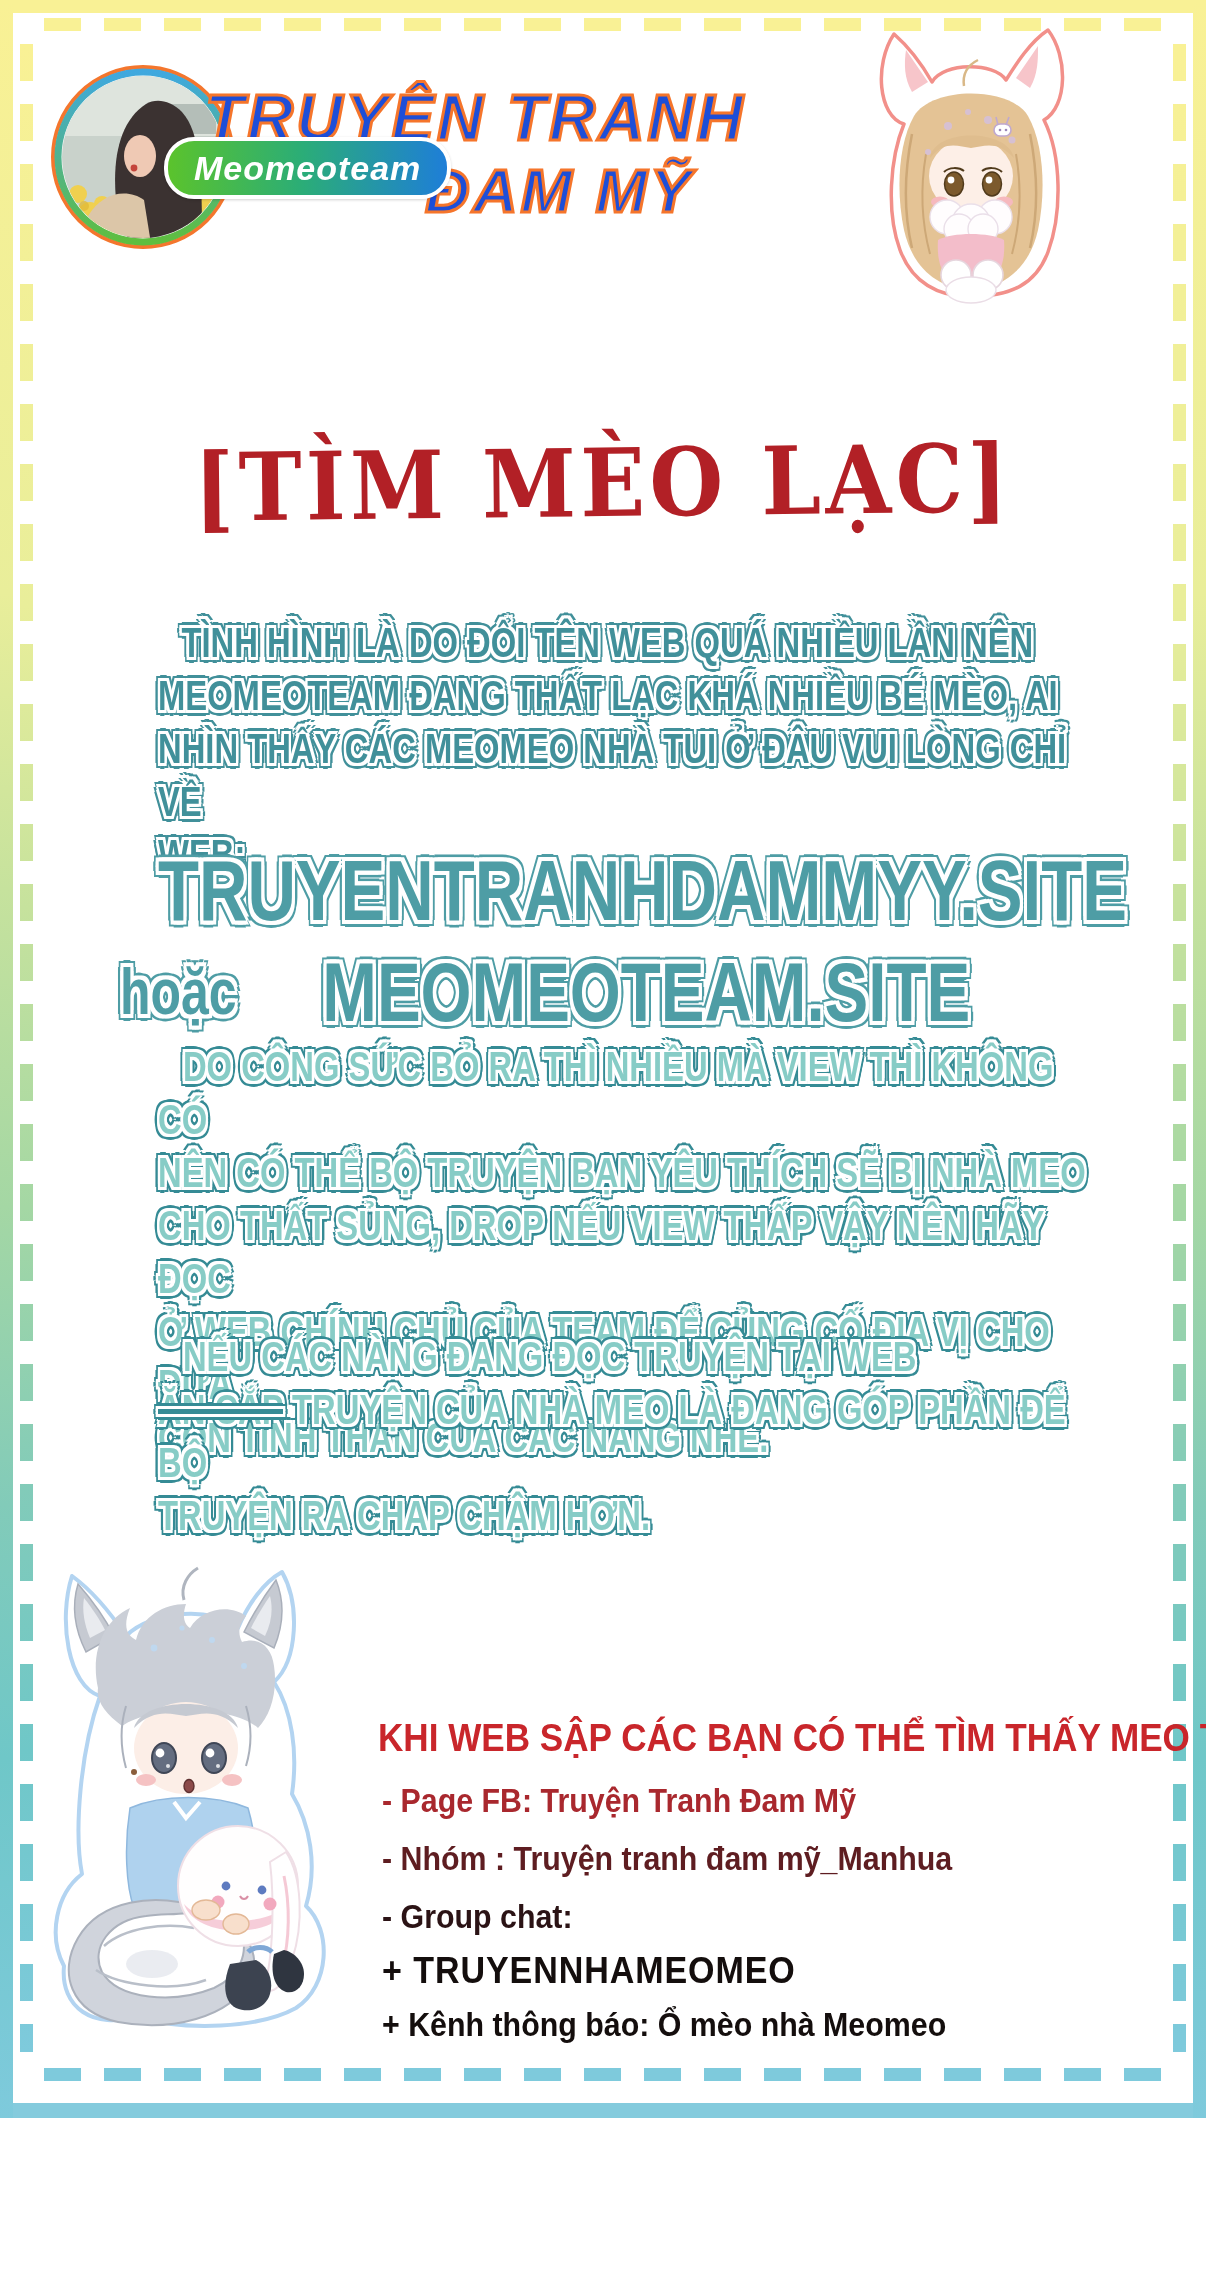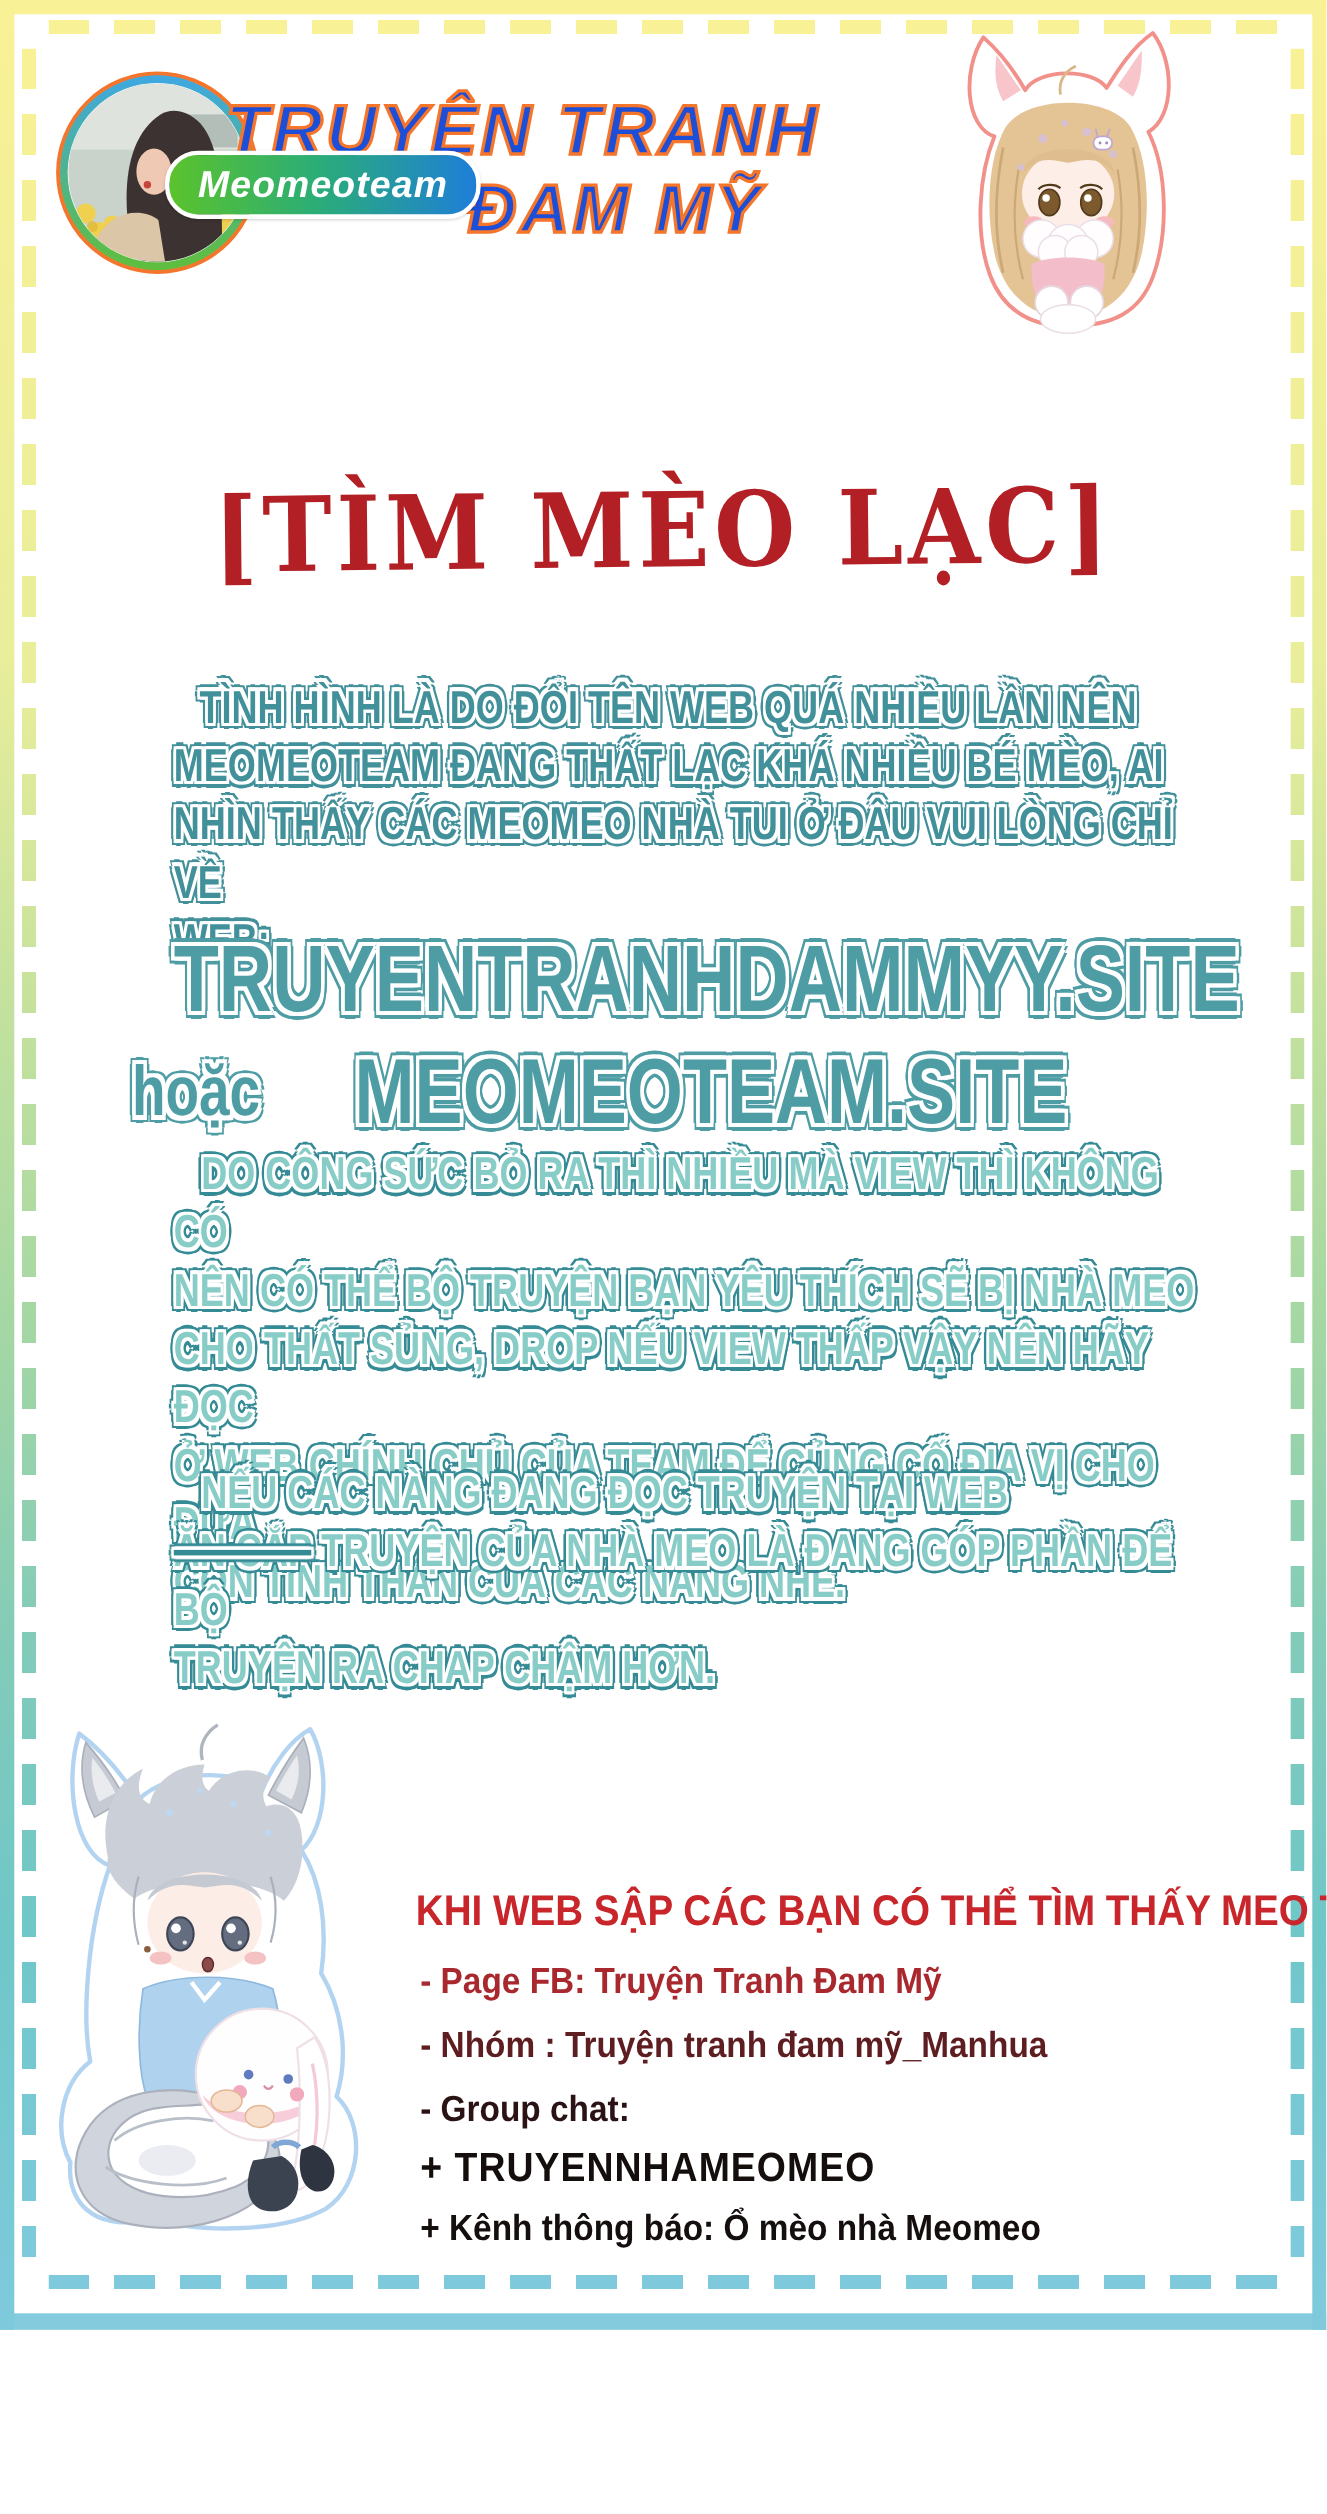--- a/index.html
+++ b/index.html
@@ -24,21 +24,21 @@
      background:linear-gradient(180deg,#F9F195 0%,#E9EE9A 28%,#C6E29D 43%,#A4D7A4 58%,#82CBB9 72%,#6FC7C8 85%,#7ECADC 100%);
      -webkit-mask:repeating-linear-gradient(180deg,#000 0 37px,transparent 37px 60px);
              mask:repeating-linear-gradient(180deg,#000 0 37px,transparent 37px 60px);}
   .dash-left{left:20px;} .dash-right{right:20px;}
   
   .avatar{position:absolute;left:50px;top:64px;}
   .brand-title{position:absolute;color:#1d4ed8;-webkit-text-stroke:3px #F5752B;
      font-weight:bold;font-style:italic;letter-spacing:3px;white-space:nowrap;margin-top:29px;}
   .brand-1{left:205px;top:52px;font-size:64px;}
   .brand-2{left:425px;top:126px;font-size:62px;}
-  .badge{position:absolute;left:150px;top:137px;height:54px;display:flex;align-items:center;
+  .badge{position:absolute;left:164px;top:137px;height:54px;display:flex;align-items:center;
      padding:0 26px;border-radius:30px;border:4px solid #ffffff;
      background:linear-gradient(90deg,#5BC32C 0%,#2BAD77 48%,#1E7ED8 100%);
      box-shadow:0 1px 3px rgba(0,0,0,.18);z-index:3;text-align:center;}
   .badge span{color:#ffffff;font-size:34px;font-weight:bold;font-style:italic;letter-spacing:1px;}
   .sticker-top-right{position:absolute;left:852px;top:24px;z-index:2;}
   .sticker-bottom-left{position:absolute;left:34px;top:1556px;z-index:4;}
   
   .lost-title{position:absolute;left:50%;top:428px;transform:translateX(-50%) scaleX(.9) rotate(-.6deg);
      font-size:94px;font-weight:bold;color:#B22026;letter-spacing:5px;white-space:nowrap;
      font-family:"DejaVu Serif","Liberation Serif",serif;}

